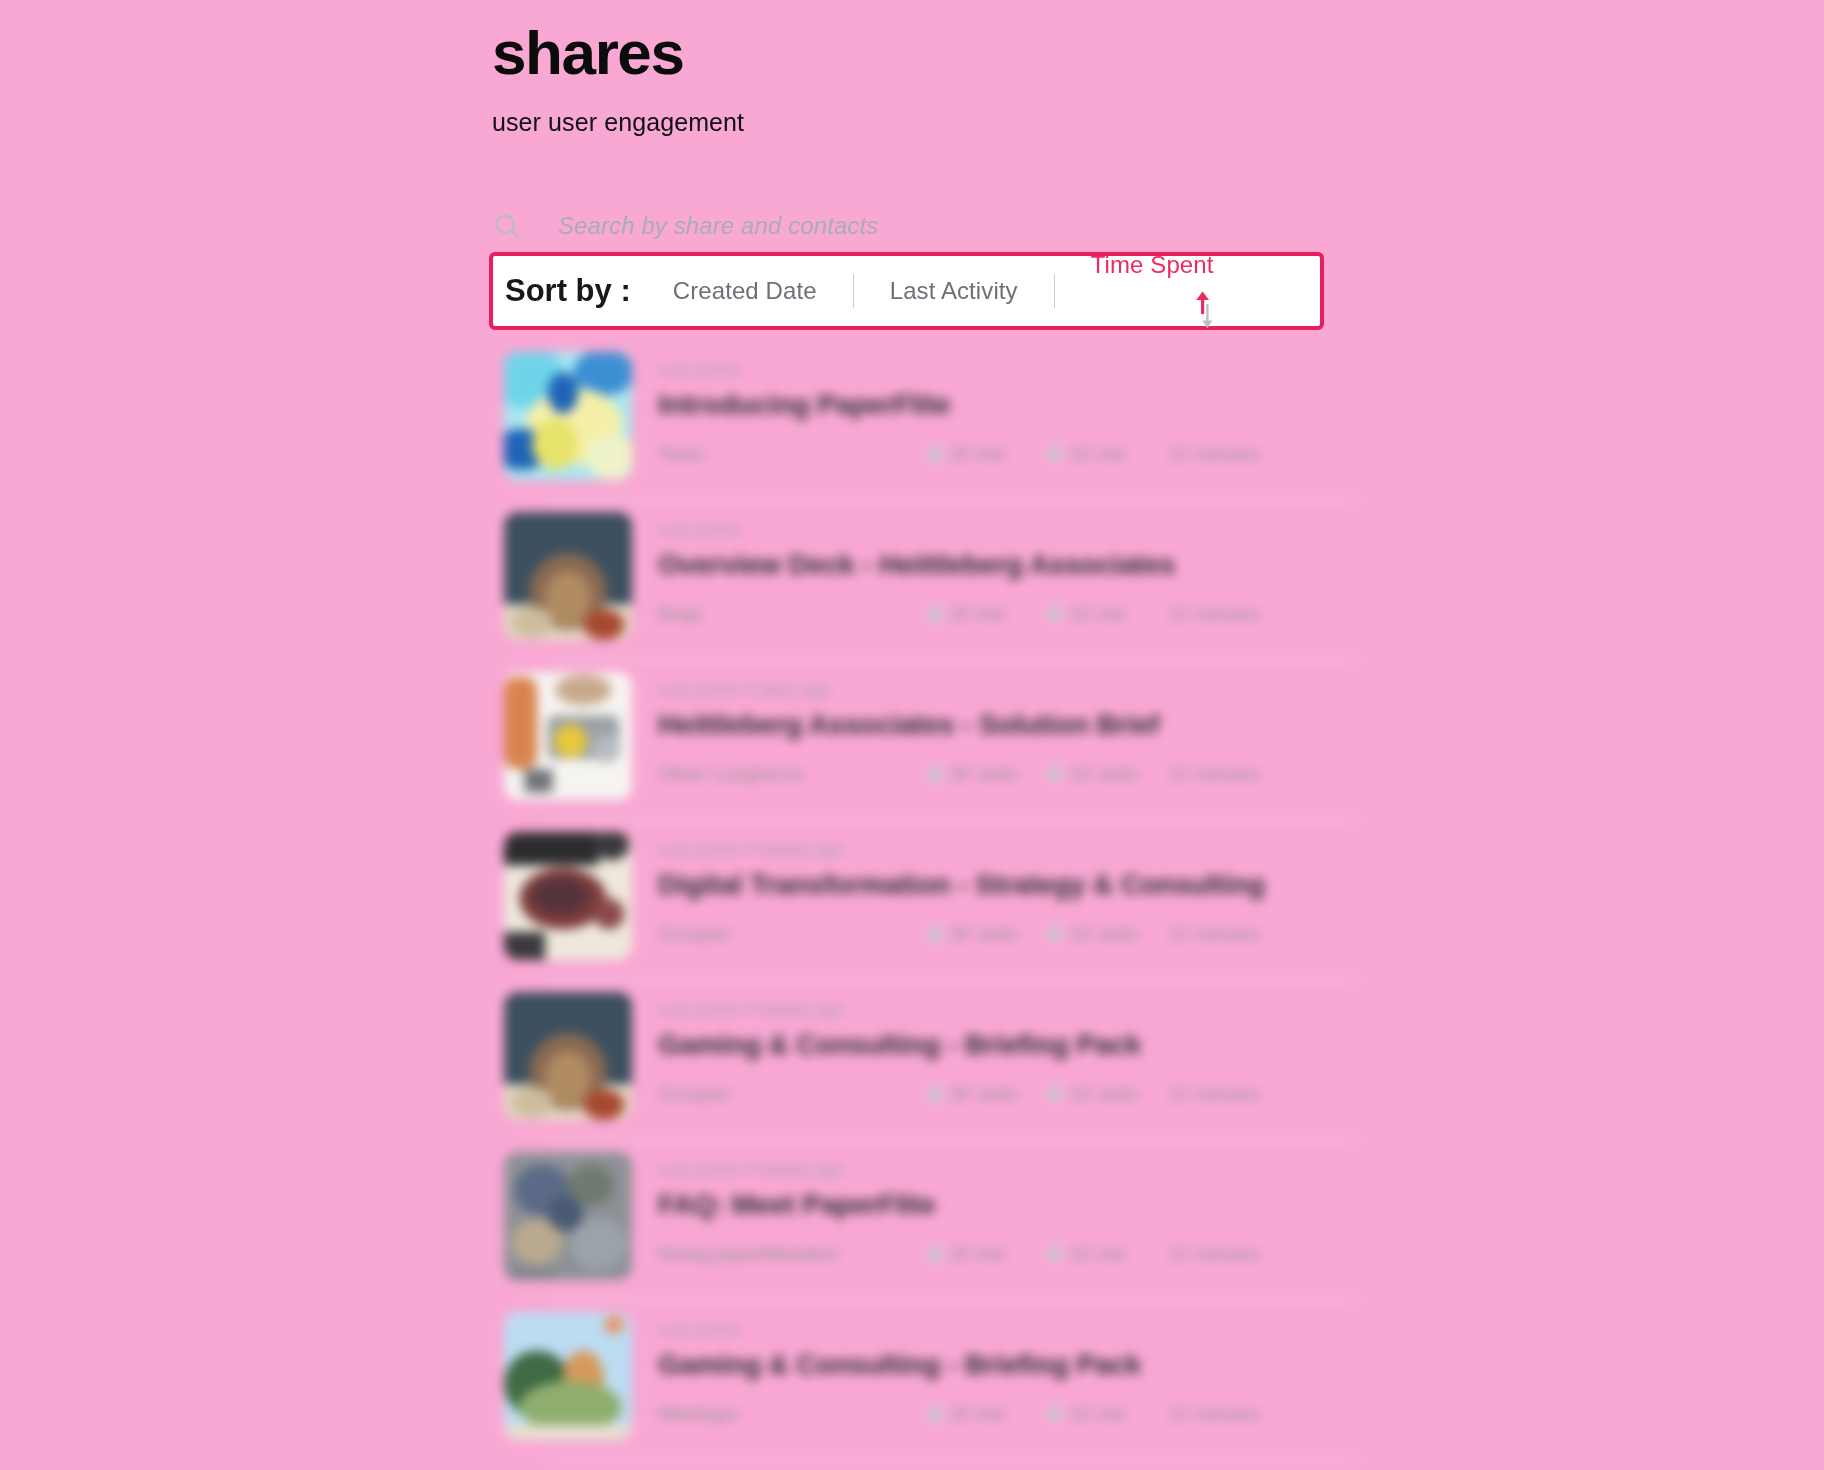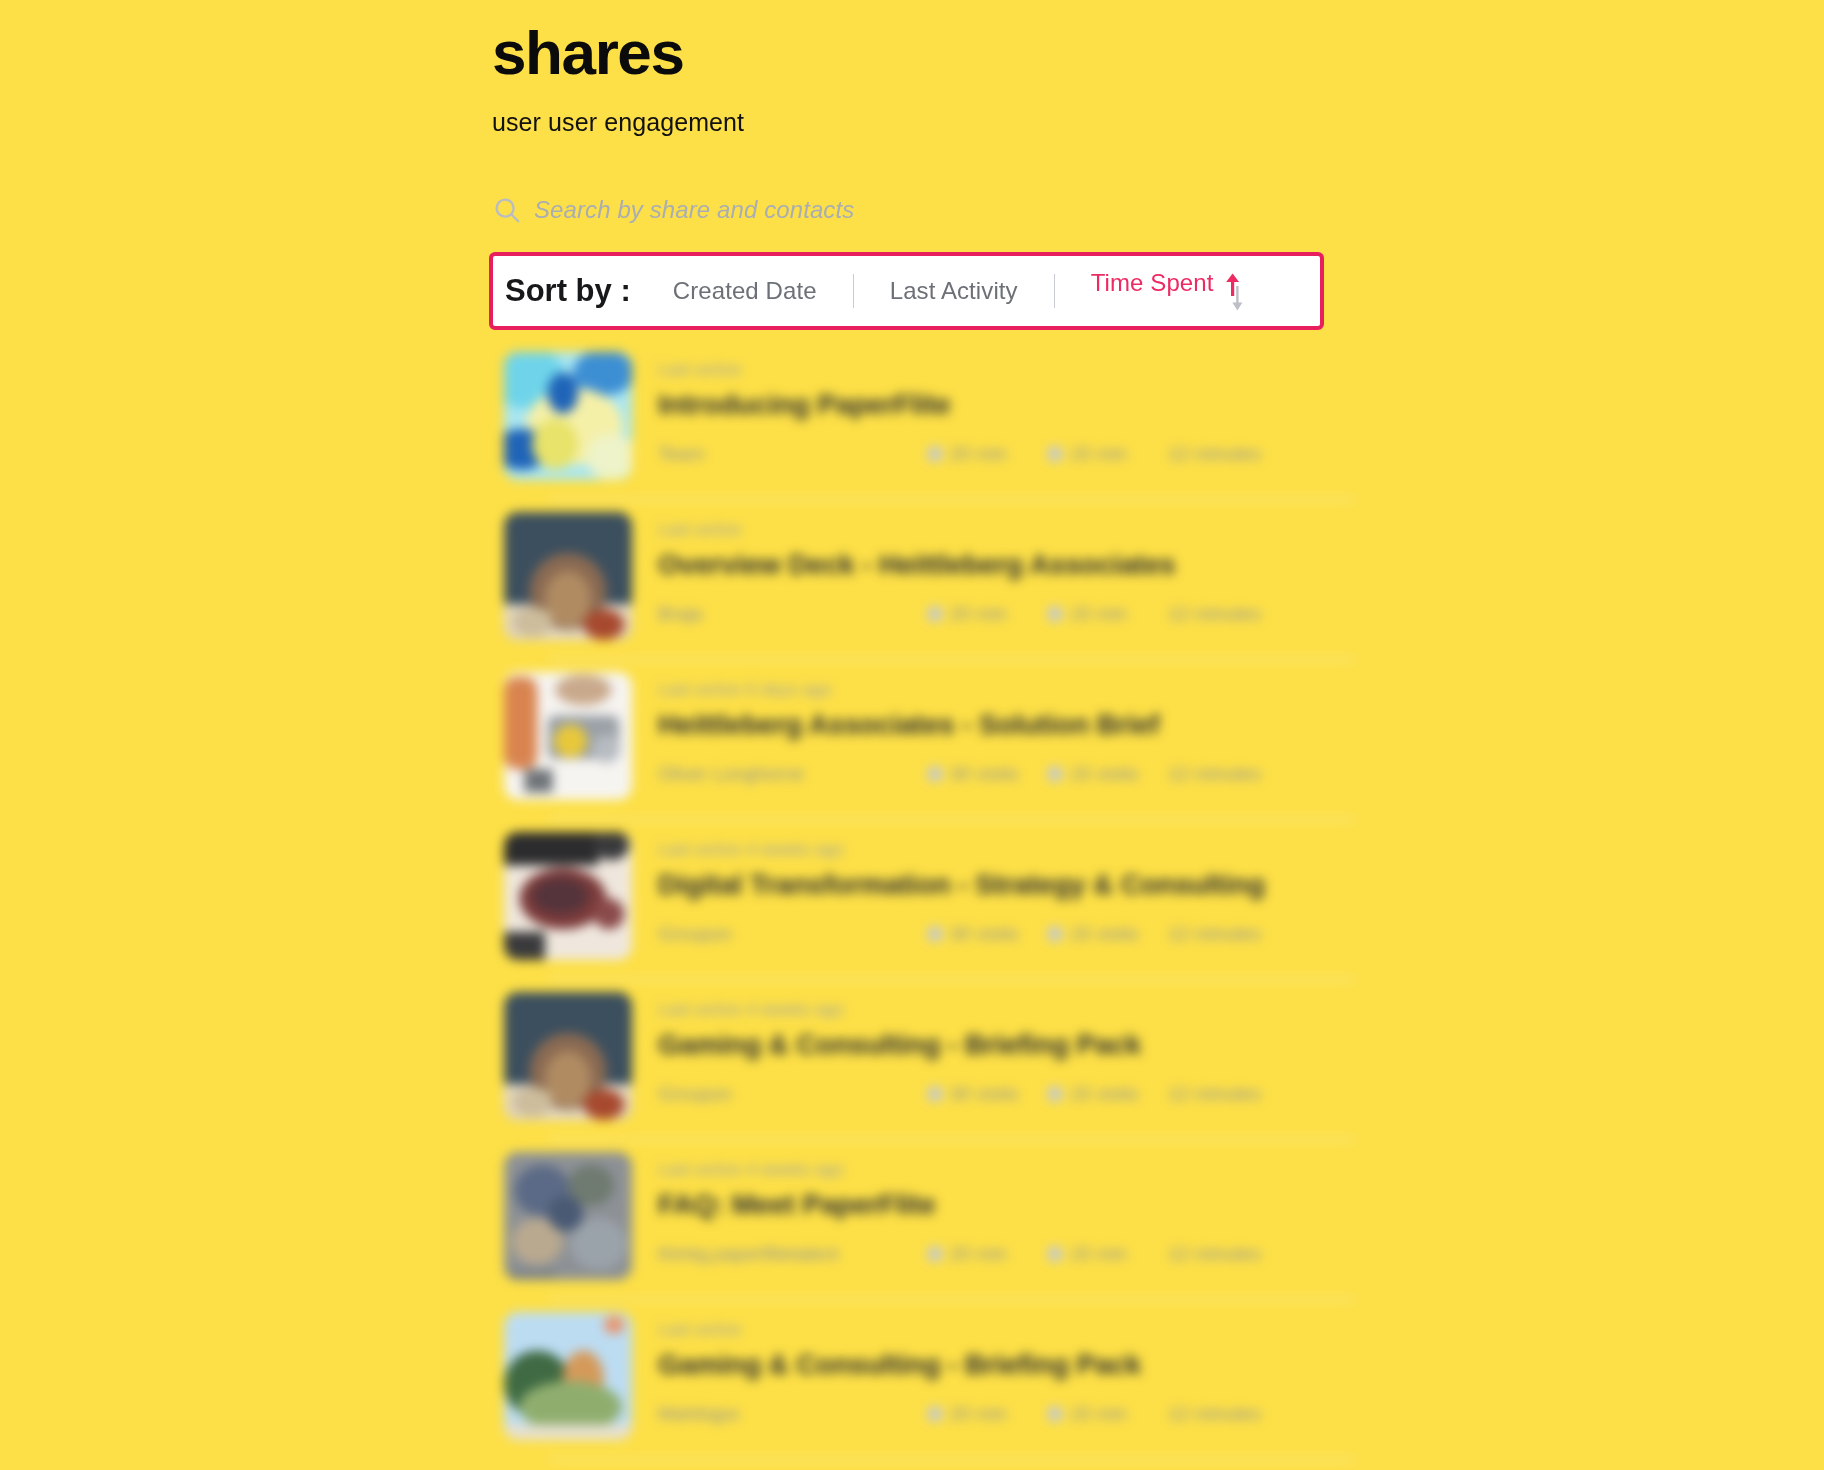--- a/index.html
+++ b/index.html
@@ -12,21 +12,21 @@
     height: 1470px;
     overflow: hidden;
     font-family: "Liberation Sans", sans-serif;
     -webkit-font-smoothing: antialiased;
   }
 
   .page {
     position: relative;
     width: 1824px;
     height: 1470px;
-    background: #fde047;
+    background: #f9a8d4;
   }
 
   
   .header {
     position: absolute;
     left: 492px;
     top: 22px;
     width: 900px;
   }
   .app-title {
@@ -45,26 +45,26 @@
     font-weight: 400;
     color: #111111;
     margin: 26px 0 0 0;
     letter-spacing: 0.1px;
   }
 
   
   .search-row {
     position: absolute;
     left: 492px;
-    top: 188px;
+    top: 204px;
     width: 840px;
     height: 44px;
     display: flex;
     align-items: center;
-    gap: 12px;
+    gap: 36px;
   }
   .search-icon {
     width: 30px;
     height: 30px;
     flex: 0 0 auto;
     display: block;
     color: #b9bcc2;
   }
   .search-input {
     border: none;
@@ -122,22 +122,23 @@
   }
   .sort-sep {
     width: 1px;
     height: 34px;
     background: #c9ccd2;
     margin: 0 36px;
     flex: 0 0 auto;
   }
   .sort-active-wrap {
     display: flex;
-    align-items: flex-start;
+    align-items: flex-end;
     gap: 8px;
+    flex-direction: column;
   }
   .sort-arrows {
     width: 22px;
     height: 42px;
     display: block;
     flex: 0 0 auto;
     margin-top: 2px;
   }
 
   

